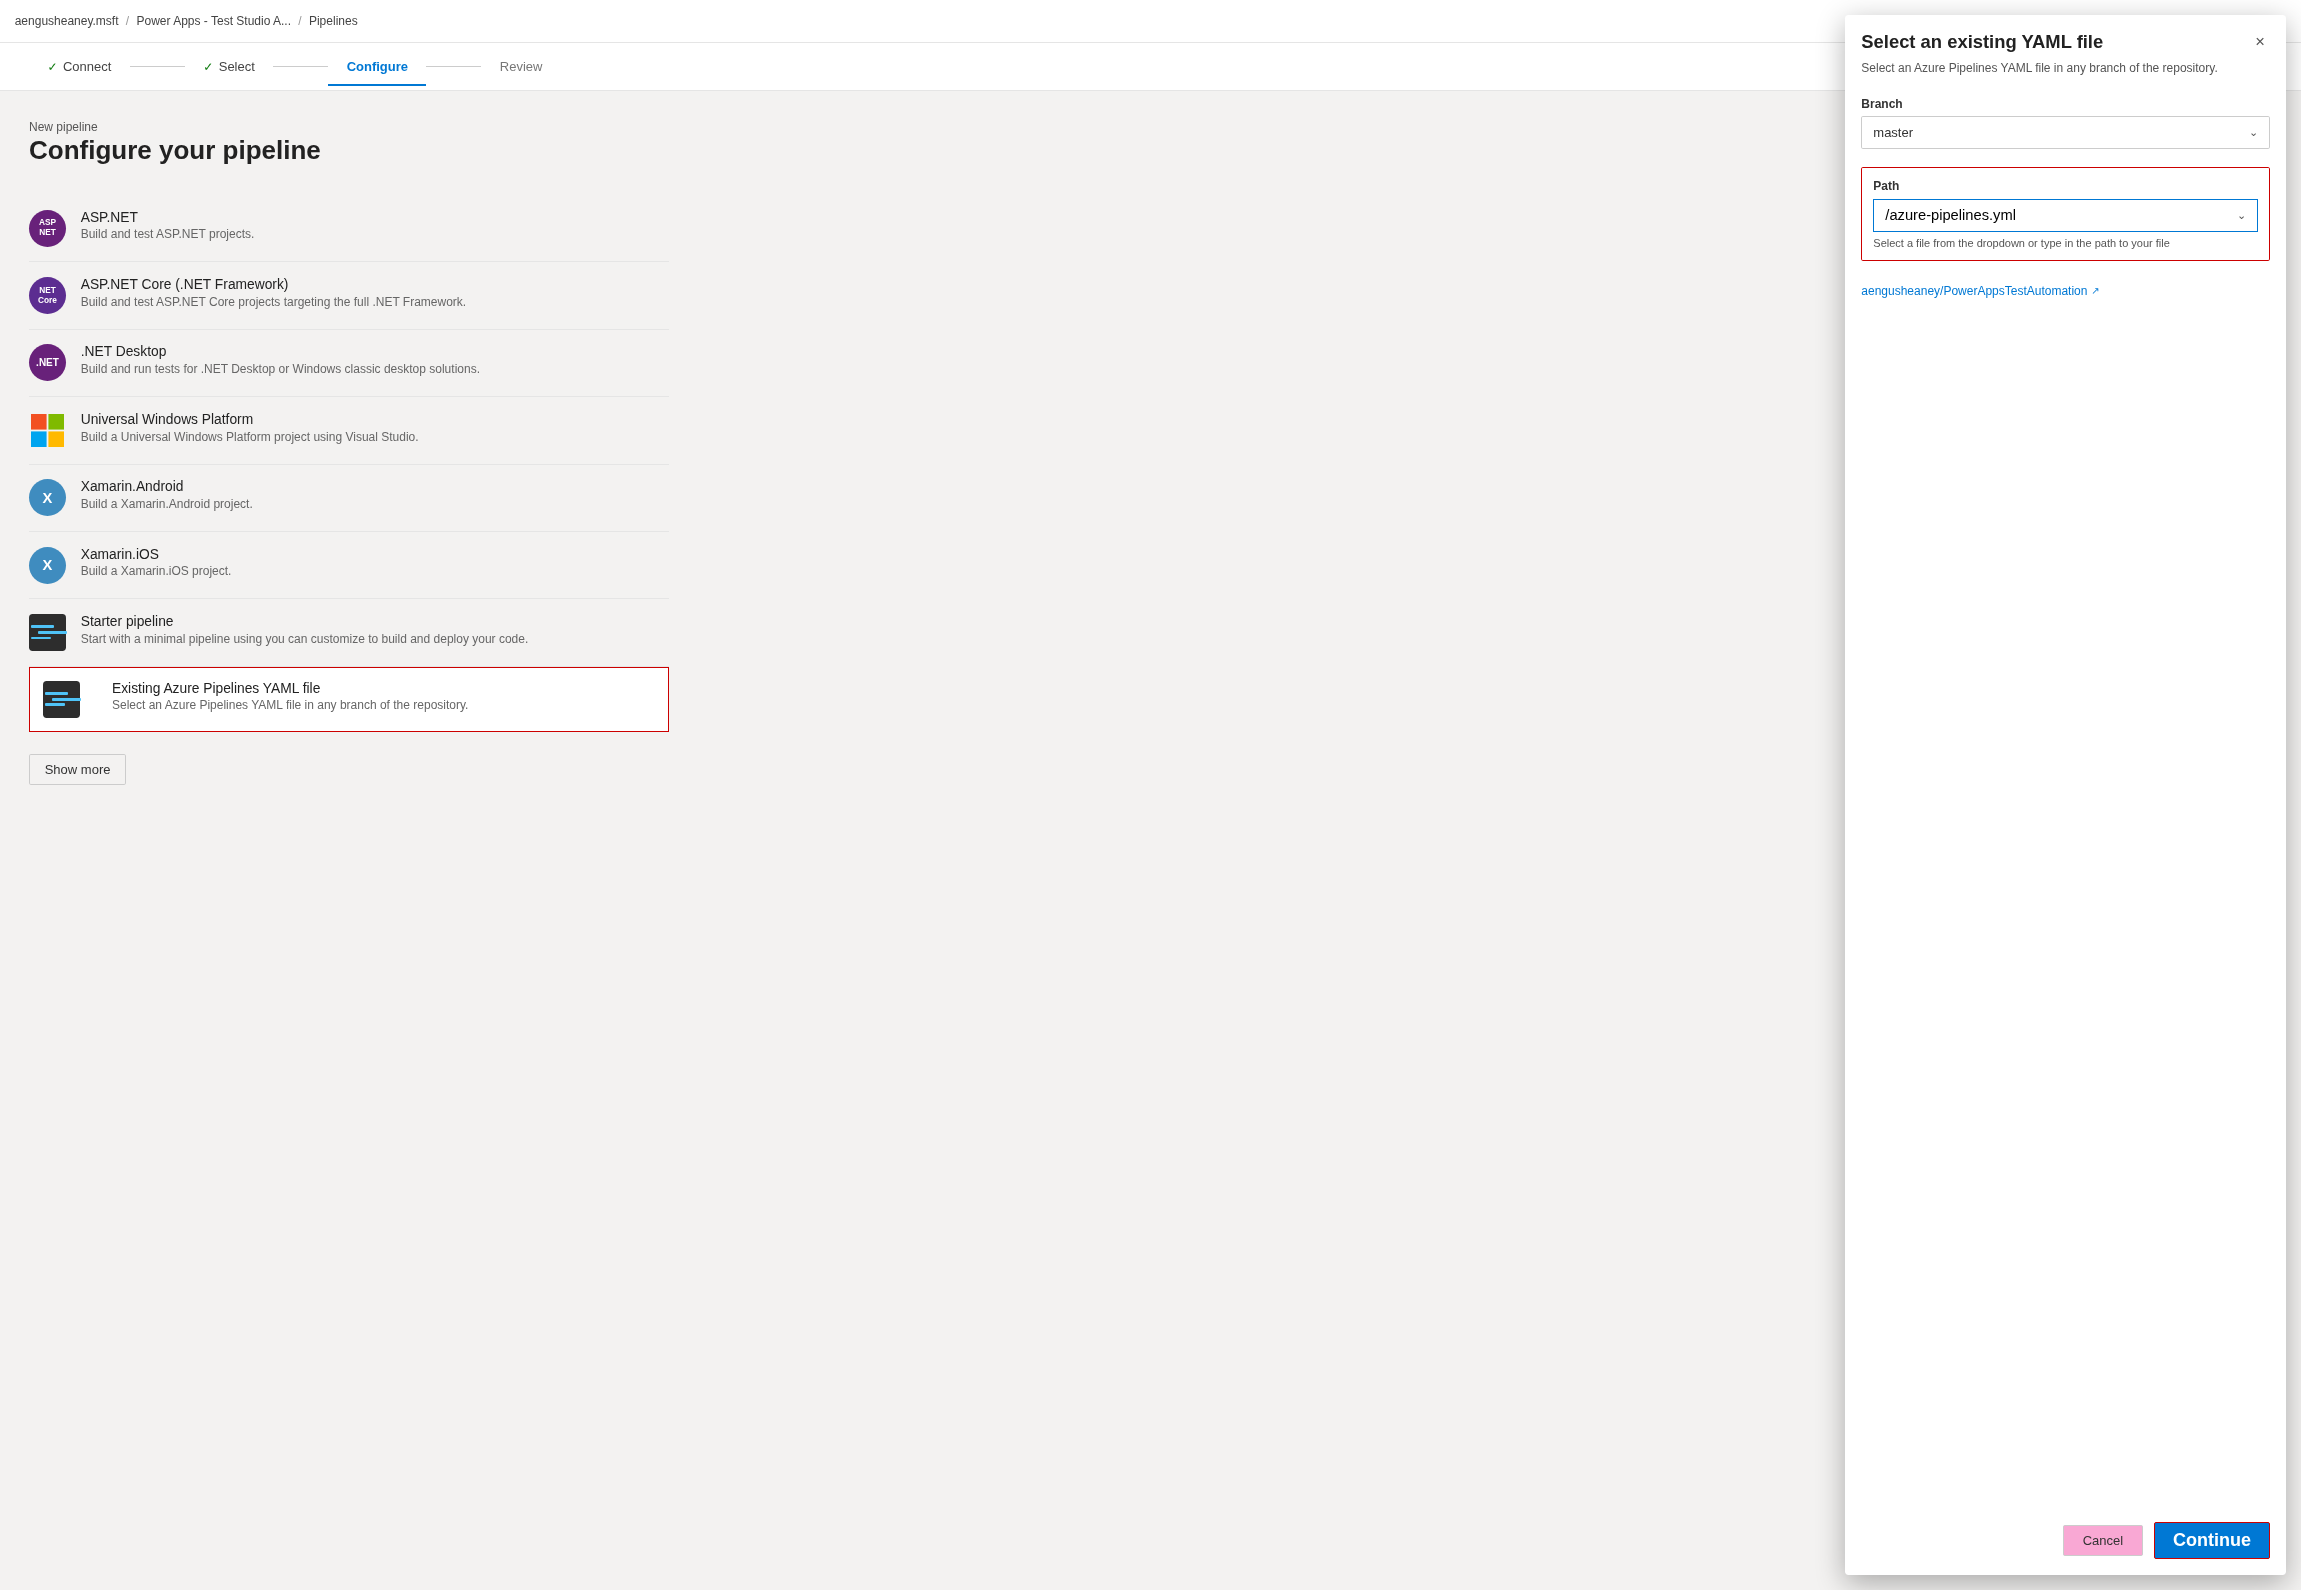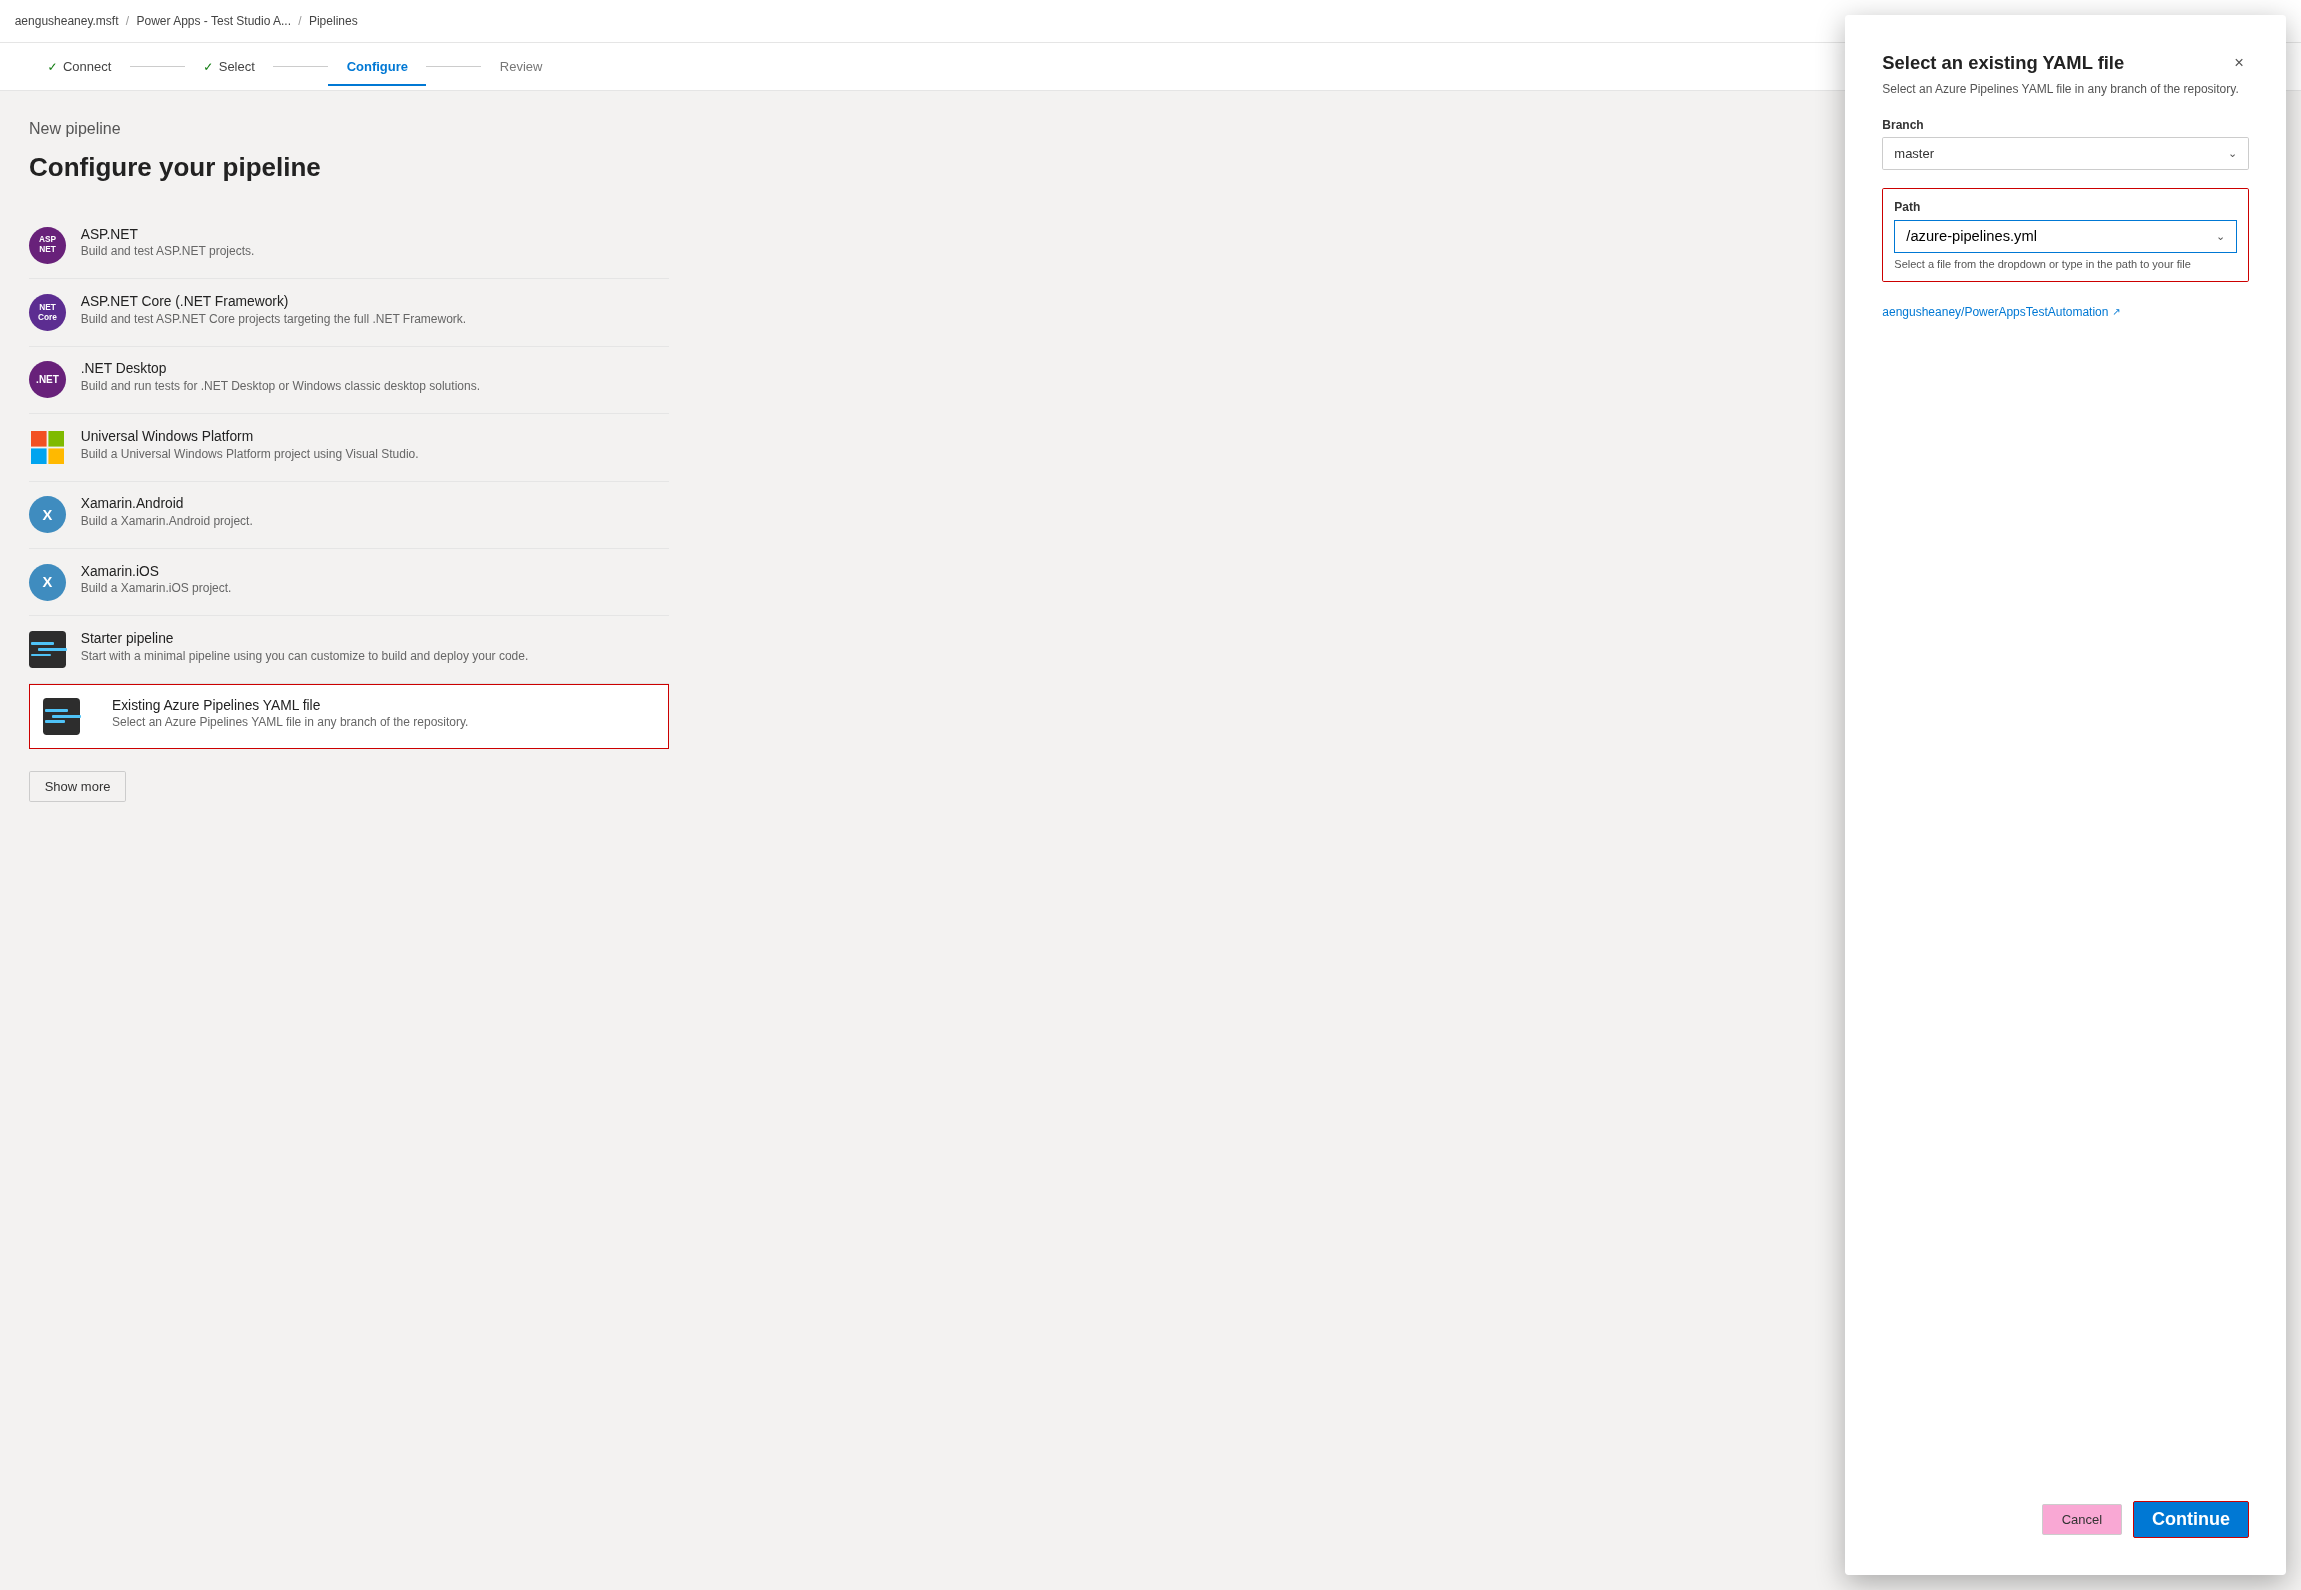--- a/index.html
+++ b/index.html
@@ -68,23 +68,23 @@
       background: #ccc;
       flex-shrink: 0;
     }
 
     
     .main-content {
       padding: 29px;
       max-width: 698px;
     }
     .new-pipeline-label {
-      font-size: 16px;
+      font-size: 12px;
       color: #555;
-      margin-bottom: 14px;
+      margin-bottom: 1px;
     }
     .configure-title {
       font-size: 26px;
       font-weight: 600;
       color: #222;
       margin-bottom: 29px;
     }
 
     
     .pipeline-options { list-style: none; }
@@ -160,21 +160,21 @@
       top: 14.7px;
       right: 14.7px;
       bottom: 14.7px;
       width: 441px;
       background: #fff;
       border-radius: 3.7px;
       box-shadow: 0 7.3px 29px rgba(0,0,0,0.3);
       z-index: 200;
       display: flex;
       flex-direction: column;
-      padding: 37px;
+      padding: 16px;
     }
     .modal-header {
       display: flex;
       align-items: flex-start;
       justify-content: space-between;
       margin-bottom: 7.3px;
     }
     .modal-title {
       font-size: 18.4px;
       font-weight: 600;

